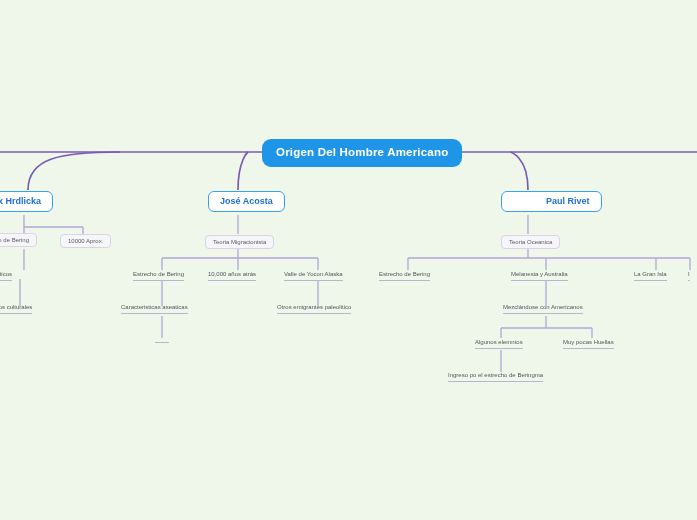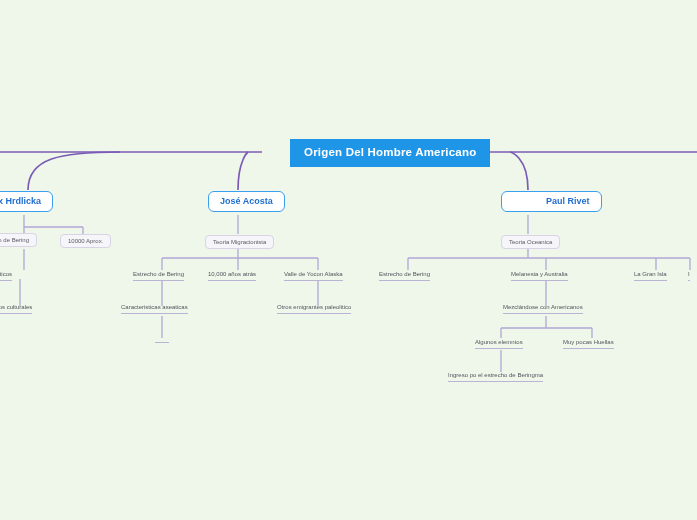--- a/index.html
+++ b/index.html
@@ -15,25 +15,24 @@
 
   .node{position:absolute;box-sizing:border-box;white-space:nowrap;}
 
   
   .root{
     background:#1f95e8;
     color:#ffffff;
     font-weight:bold;
     font-size:11.5px;
     letter-spacing:.2px;
-    border-radius:0;
+    border-radius:9px;
     padding:8px 14px;
     text-align:center;
     line-height:1;
-    margin-left:28px;
   }
 
   
   .branch{
     background:#ffffff;
     color:#1f6fd0;
     border:1.6px solid #3aa0ee;
     border-radius:6px;
     font-weight:bold;
     font-size:9px;

